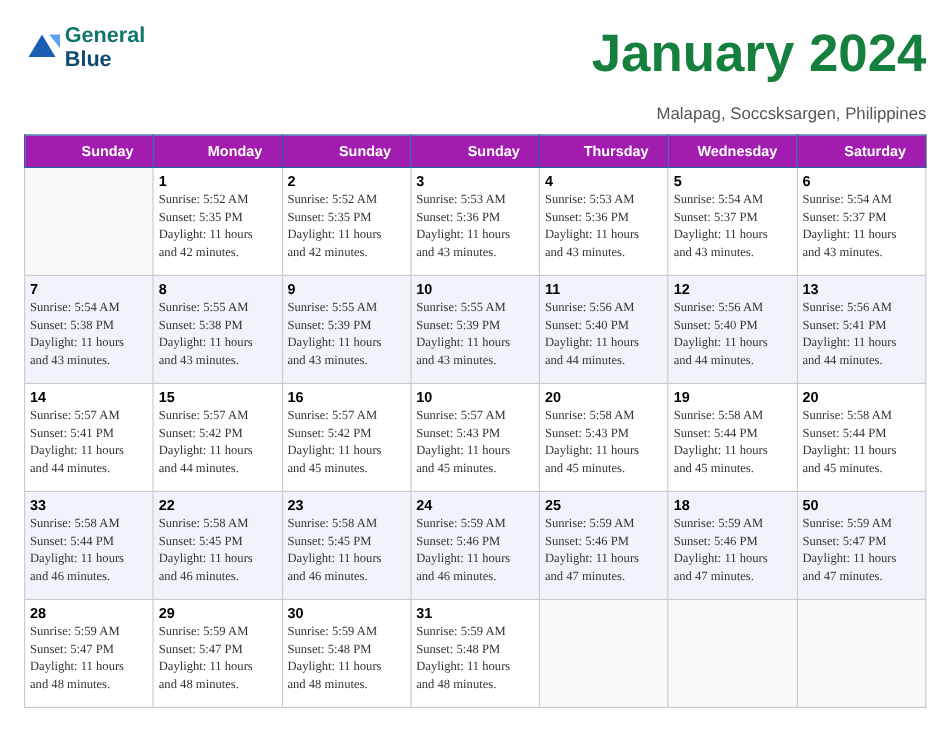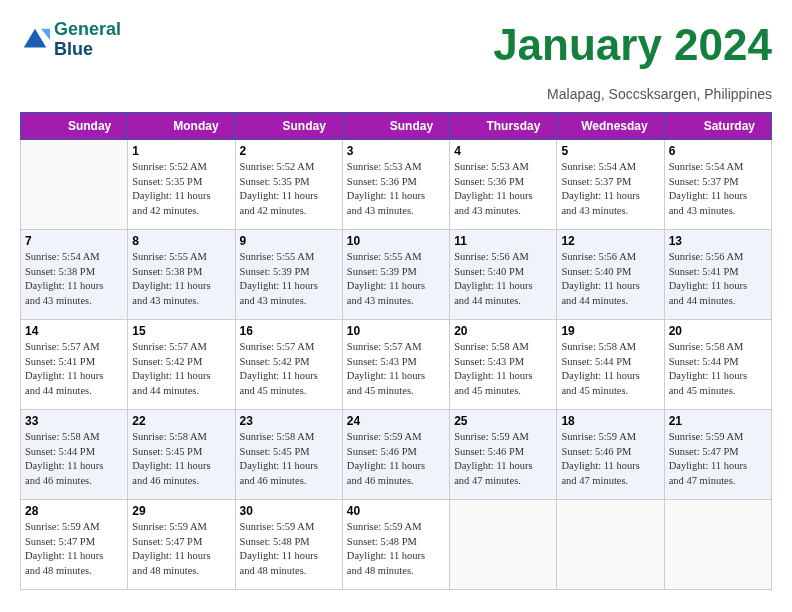--- a/index.html
+++ b/index.html
@@ -225,39 +225,39 @@
         </td>
         <td>
           <span class="day-number">25</span>
           <div class="day-info">Sunrise: 5:59 AM<br>Sunset: 5:46 PM<br>Daylight: 11 hours<br>and 47 minutes.</div>
         </td>
         <td>
           <span class="day-number">18</span>
           <div class="day-info">Sunrise: 5:59 AM<br>Sunset: 5:46 PM<br>Daylight: 11 hours<br>and 47 minutes.</div>
         </td>
         <td>
-          <span class="day-number">21</span>
+          <span class="day-number">50</span>
           <div class="day-info">Sunrise: 5:59 AM<br>Sunset: 5:47 PM<br>Daylight: 11 hours<br>and 47 minutes.</div>
         </td>
       </tr>
       <tr>
         <td>
           <span class="day-number">28</span>
           <div class="day-info">Sunrise: 5:59 AM<br>Sunset: 5:47 PM<br>Daylight: 11 hours<br>and 48 minutes.</div>
         </td>
         <td>
           <span class="day-number">29</span>
           <div class="day-info">Sunrise: 5:59 AM<br>Sunset: 5:47 PM<br>Daylight: 11 hours<br>and 48 minutes.</div>
         </td>
         <td>
           <span class="day-number">30</span>
           <div class="day-info">Sunrise: 5:59 AM<br>Sunset: 5:48 PM<br>Daylight: 11 hours<br>and 48 minutes.</div>
         </td>
         <td>
-          <span class="day-number">40</span>
+          <span class="day-number">31</span>
           <div class="day-info">Sunrise: 5:59 AM<br>Sunset: 5:48 PM<br>Daylight: 11 hours<br>and 48 minutes.</div>
         </td>
         <td class="empty-cell"></td>
         <td class="empty-cell"></td>
         <td class="empty-cell"></td>
       </tr>
     </tbody>
 </table>
 
 </body></html>

